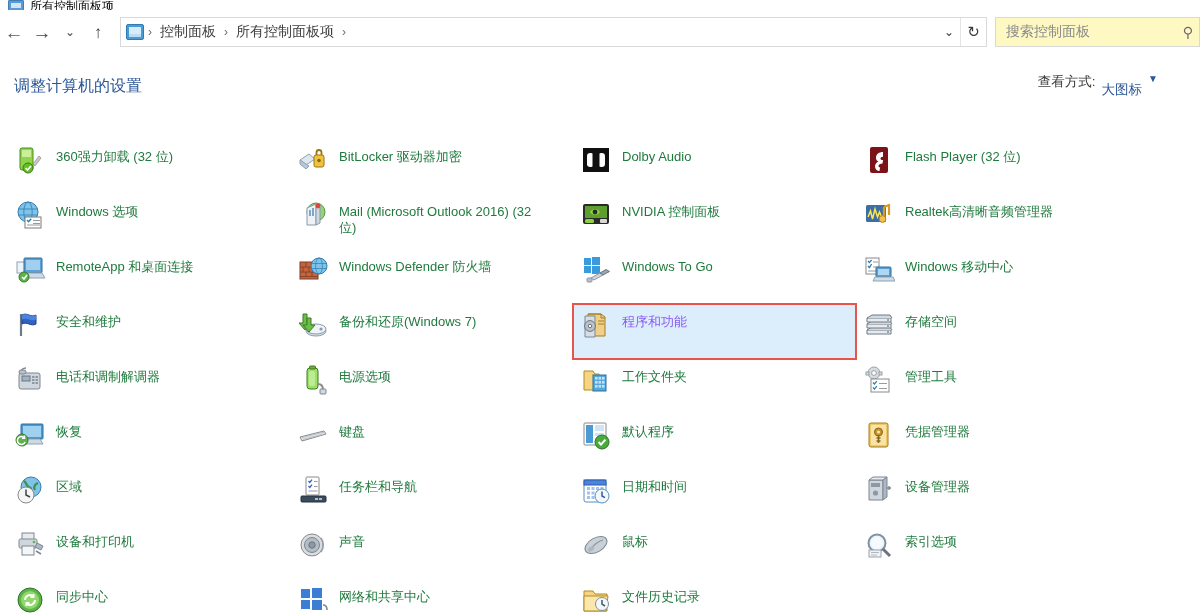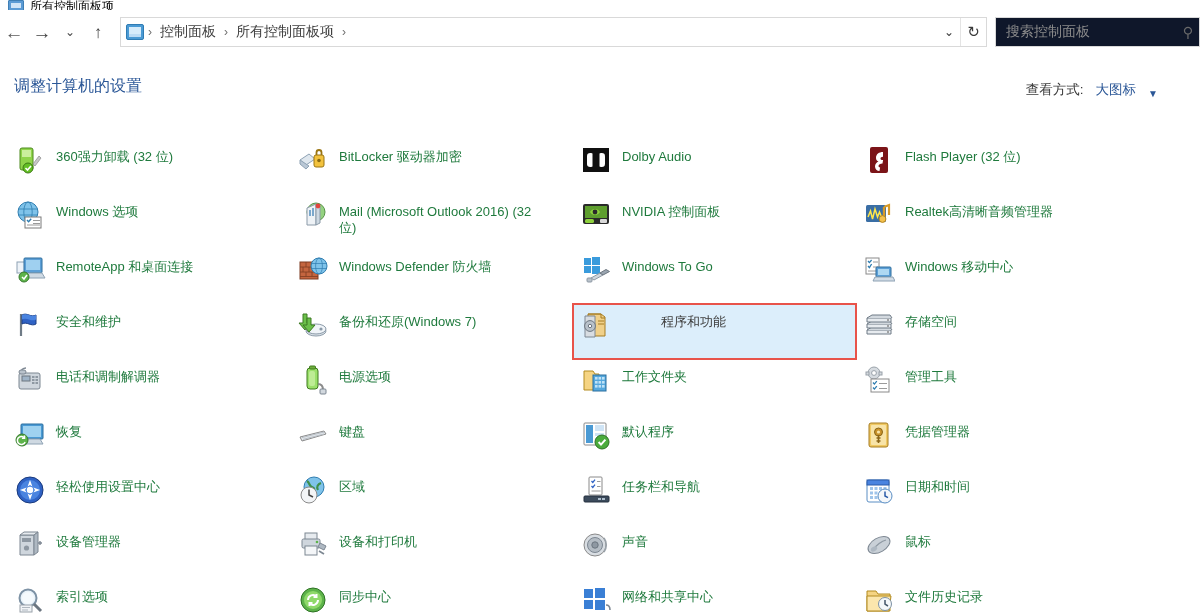--- a/index.html
+++ b/index.html
@@ -73,36 +73,36 @@
     width: 22px; height: 28px; display: flex; align-items: center; justify-content: center;
     font-size: 12px; color: #3b3b3b;
   }
   .addr-refresh {
     width: 26px; height: 28px; display: flex; align-items: center; justify-content: center;
     font-size: 15px; color: #3b3b3b; border-left: 1px solid #e4e4e4;
   }
 
   .searchbox {
     width: 205px; height: 30px; margin-left: 8px; flex: none;
-    border: 1px solid #d9d9d9; background: #0f172a;
+    border: 1px solid #d9d9d9; background: #fef9c3;
     display: flex; align-items: center; padding: 0 6px 0 10px;
   }
   .search-placeholder {
     font-size: 14px; color: #8a8a8a; flex: 1 1 auto; white-space: nowrap; overflow: hidden;
   }
   .search-icon { font-size: 14px; color: #6a6a6a; flex: none; transform: scaleX(-1); }
 
   
   .headrow {
     position: absolute; top: 66px; left: 0; width: 1200px; height: 40px;
     display: flex; align-items: center; justify-content: space-between;
     padding: 0 42px 0 14px;
   }
   .page-title { font-size: 16px; color: #2b5797; white-space: nowrap; }
-  .viewby { display: flex; align-items: flex-end; gap: 12px; white-space: nowrap; }
+  .viewby { display: flex; align-items: flex-start; gap: 6px; white-space: nowrap; }
   .viewby-label { font-size: 13.5px; color: #3a3a3a; }
   .viewby-value { font-size: 13.5px; color: #2b5797; margin-top: 8px; }
   .viewby-caret { font-size: 10px; color: #2b5797; }
 
   
   .grid {
     position: absolute; top: 140px; left: 0; width: 1200px; height: 475px;
     overflow: hidden;
   }
   .grid-inner {
@@ -115,21 +115,21 @@
     display: flex; align-items: flex-start; gap: 10px;
     padding: 4px 6px 0 6px; position: relative;
   }
   .item-label {
     font-size: 13px; color: #1f7a3d; line-height: 1.22;
     padding-top: 5px; max-width: 206px;
   }
   .item.selected {
     background: #dceefb; border: 2px solid #e8534a; margin: -2px 0 0 -2px;
   }
-  .item.selected .item-label { color: #404040; margin-left: 39px; }
+  .item.selected .item-label { color: #8b5cf6; }
 
   
   .ico { width: 32px; height: 32px; flex: none; position: relative; }
   .ico svg { display: block; }
 </style>
 </head>
 <body>
 
 <div class="titlebar">
   <div class="titlebar-inner">
@@ -493,36 +493,20 @@
             <circle cx="15.5" cy="13" r="4" fill="#c9922a" stroke="#8a6416"></circle>
             <path d="M15.5 16v8M13.5 19h4M13.5 22h4" stroke="#8a6416" stroke-width="1.6"></path>
             <circle cx="15.5" cy="13" r="1.6" fill="#f8e4a8"></circle>
           </svg>
         </span>
         <span class="item-label">凭据管理器</span>
       </div>
       <div class="item">
         <span class="ico">
           <svg width="32" height="32" viewBox="0 0 32 32">
-            <circle cx="16" cy="16" r="13" fill="#2f62c4" stroke="#19397d"></circle>
-            <circle cx="16" cy="16" r="10" fill="#4a84e0"></circle>
-            <g fill="#fff">
-              <path d="M16 6l2.4 6.6L16 11l-2.4 1.6z"></path>
-              <path d="M26 16l-6.6 2.4L21 16l-1.6-2.4z"></path>
-              <path d="M16 26l-2.4-6.6L16 21l2.4-1.6z"></path>
-              <path d="M6 16l6.6-2.4L11 16l1.6 2.4z"></path>
-            </g>
-            <circle cx="16" cy="16" r="3.2" fill="#fff"></circle>
-          </svg>
-        </span>
-        <span class="item-label">轻松使用设置中心</span>
-      </div>
-      <div class="item">
-        <span class="ico">
-          <svg width="32" height="32" viewBox="0 0 32 32">
             <circle cx="17" cy="13" r="10" fill="#7fc3ea" stroke="#2f7db0"></circle>
             <path d="M10 7c3 2 2 5 5 6s3 4 1 6M24 9c-3 1-5 4-3 7" fill="none" stroke="#3f8f4a" stroke-width="2.2"></path>
             <circle cx="12" cy="21" r="8" fill="#f3f5f7" stroke="#8a8a8a"></circle>
             <path d="M12 15.5v5.5l4 2" stroke="#444" stroke-width="1.5" fill="none"></path>
           </svg>
         </span>
         <span class="item-label">区域</span>
       </div>
       <div class="item">
         <span class="ico">

